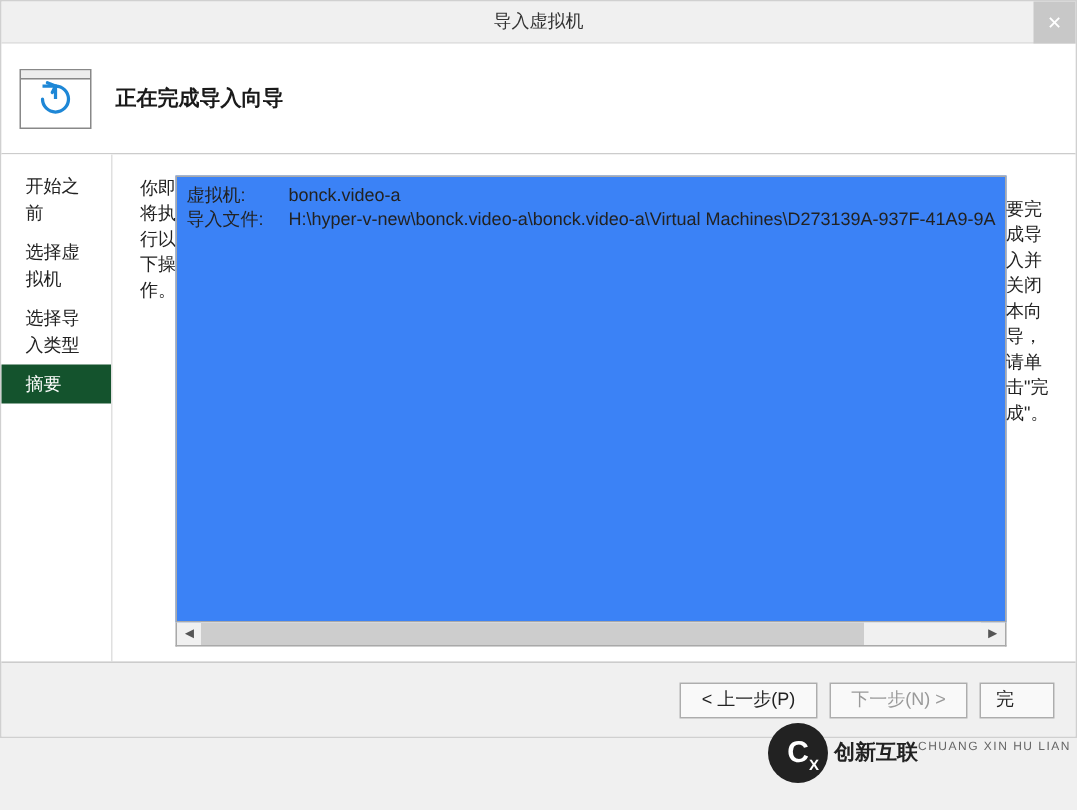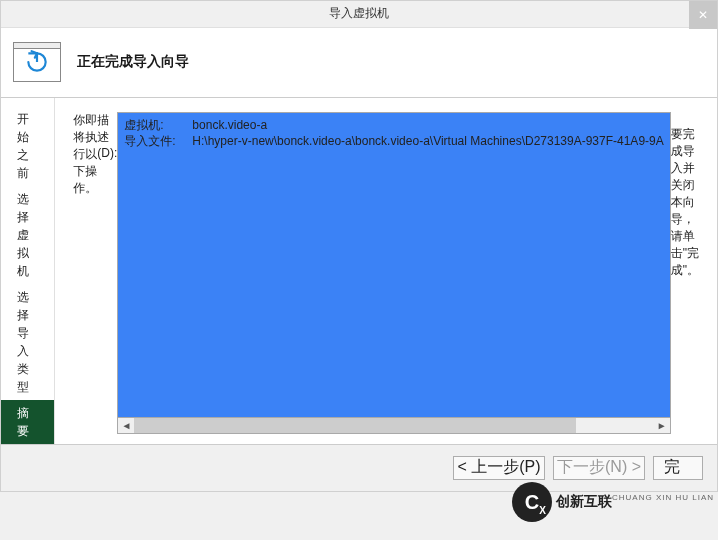--- a/index.html
+++ b/index.html
@@ -180,21 +180,21 @@
     border-top: 1px solid #ccc;
     display: flex;
     align-items: center;
     justify-content: flex-end;
     padding: 0 14px;
     gap: 8px;
   }
   .footer button {
     min-width: 92px;
     height: 24px;
-    font-size: 16px;
+    font-size: 12px;
     font-family: inherit;
     background: #f9f9f9;
     border: 1px solid #adadad;
     color: #222;
     cursor: pointer;
   }
   .footer button:disabled {
     color: #9a9a9a;
     cursor: default;
   }
@@ -267,21 +267,20 @@
   <div class="body">
     <div class="sidebar">
       <div class="step">开始之前</div>
       <div class="step">选择虚拟机</div>
       <div class="step">选择导入类型</div>
       <div class="step active">摘要</div>
     </div>
 
     <div class="content">
       <div class="intro">你即将执行以下操作。</div>
-      <div class="desc-label">描述(D):</div>
       <div class="desc-box-wrap">
         <div class="desc-box">
           <div class="row">
             <span class="k">虚拟机:</span>
             <span class="v">bonck.video-a</span>
           </div>
           <div class="row">
             <span class="k">导入文件:</span>
             <span class="v">H:\hyper-v-new\bonck.video-a\bonck.video-a\Virtual Machines\D273139A-937F-41A9-9A</span>
           </div>

